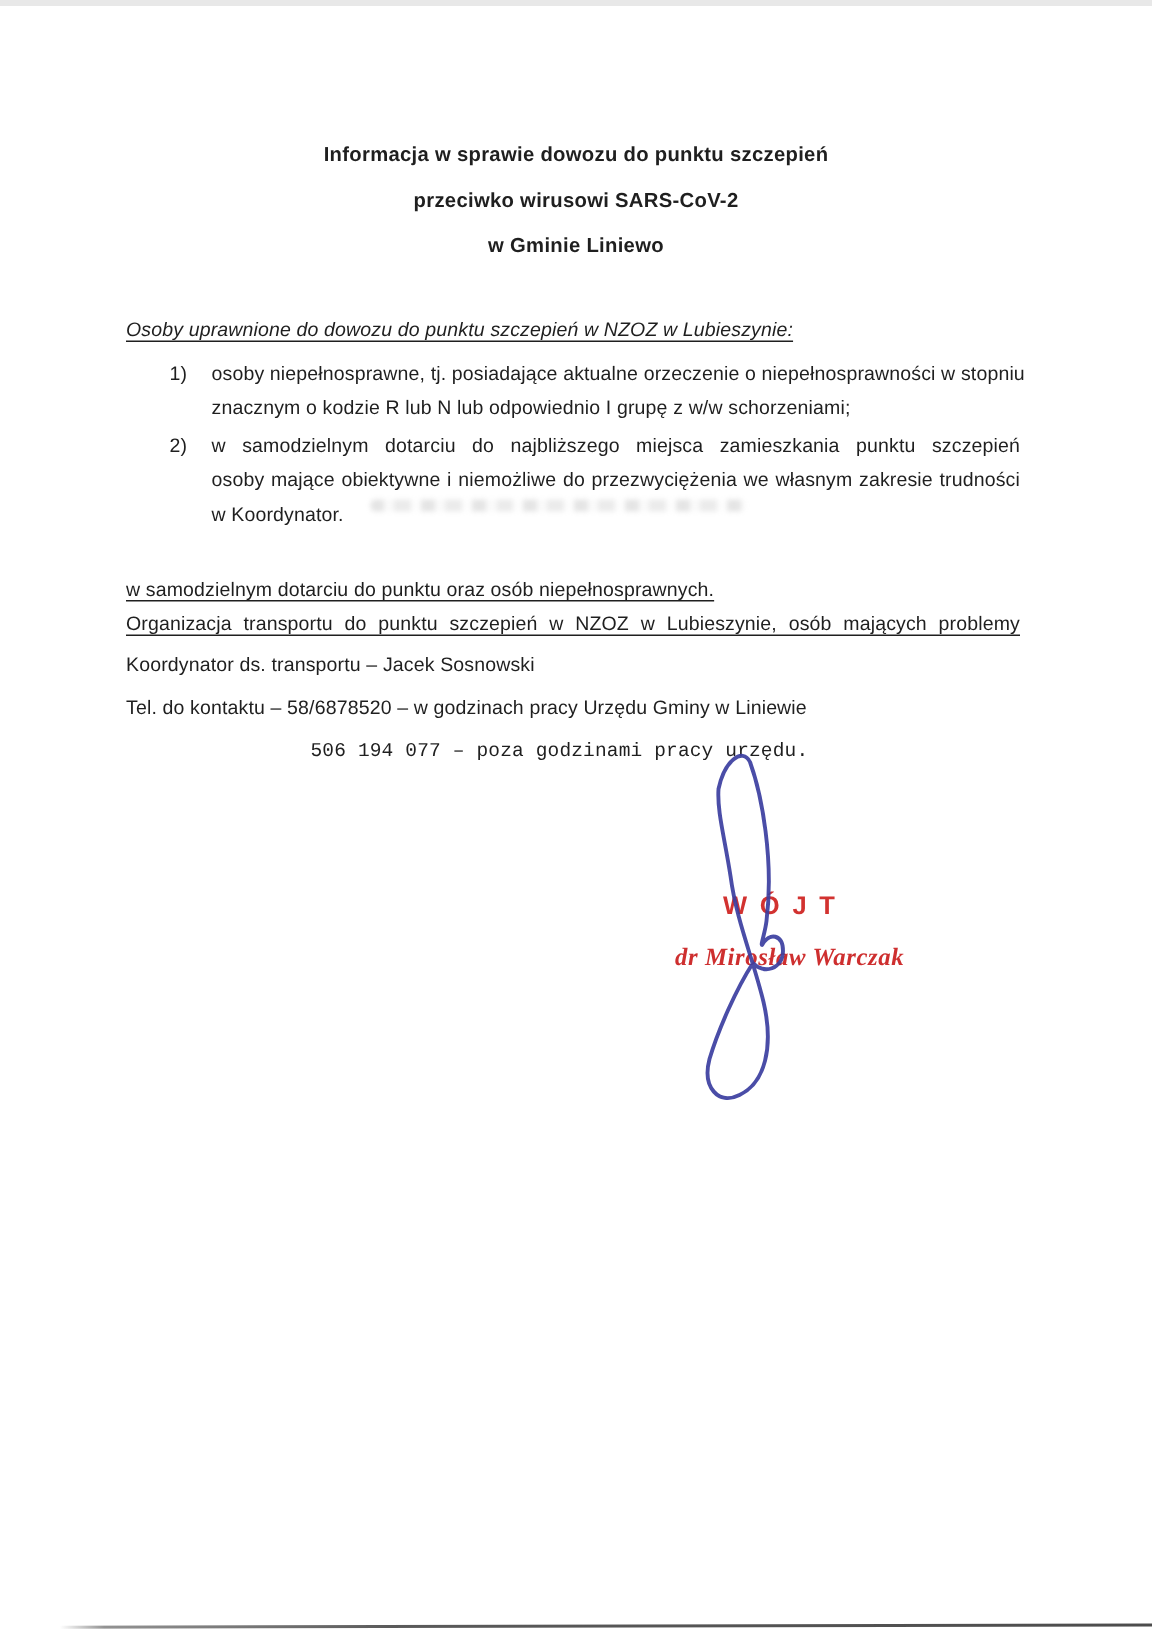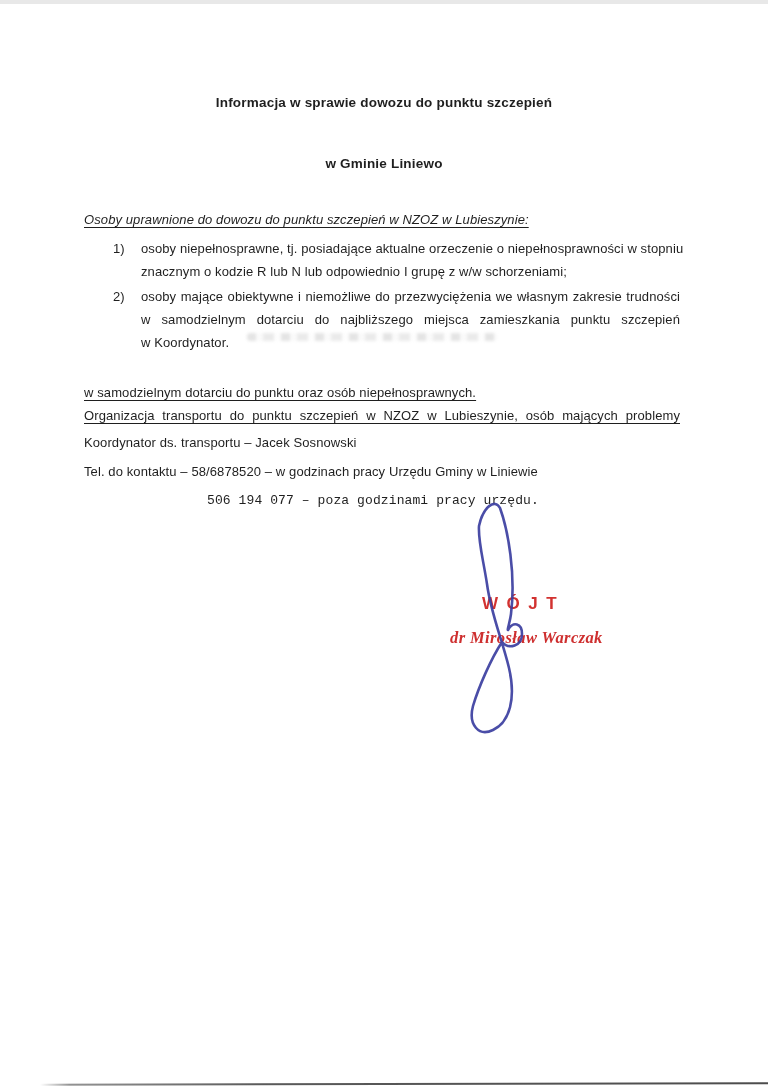--- a/index.html
+++ b/index.html
@@ -122,34 +122,35 @@
       #4c4c4c 100%);
     transform: rotate(-0.12deg);
   }
 </style>
 </head>
 <body>
 
 <div class="page">
 
   <div class="title-line" style="top:91px">Informacja w sprawie dowozu do punktu szczepień</div>
+  <div class="title-line" style="top:122px">przeciwko wirusowi SARS-CoV-2</div>
   <div class="title-line" style="top:152px">w Gminie Liniewo</div>
 
   <div class="section-heading body-text line underlined">Osoby uprawnione do dowozu do punktu szczepień w NZOZ w Lubieszynie:</div>
 
   <div class="list-item body-text" id="item1">
     <span class="list-marker">1)</span>
     <div class="line jline">osoby niepełnosprawne, tj. posiadające aktualne orzeczenie o niepełnosprawności w stopniu</div>
     <div class="line">znacznym o kodzie R lub N lub odpowiednio I grupę z w/w schorzeniami;</div>
   </div>
 
   <div class="list-item body-text" id="item2">
     <span class="list-marker">2)</span>
+    <div class="line jline">w samodzielnym dotarciu do najbliższego miejsca zamieszkania punktu szczepień</div>
     <div class="line jline">osoby mające obiektywne i niemożliwe do przezwyciężenia we własnym zakresie trudności</div>
-    <div class="line jline">w samodzielnym dotarciu do najbliższego miejsca zamieszkania punktu szczepień</div>
     <div class="line">w Koordynator.</div>
   </div>
 
   <div class="scan-smudge"></div>
 
   <div class="org-paragraph body-text underlined">
     <div class="line">w samodzielnym dotarciu do punktu oraz osób niepełnosprawnych.</div>
     <div class="line jline">Organizacja transportu do punktu szczepień w NZOZ w Lubieszynie, osób mających problemy</div>
   </div>
 

